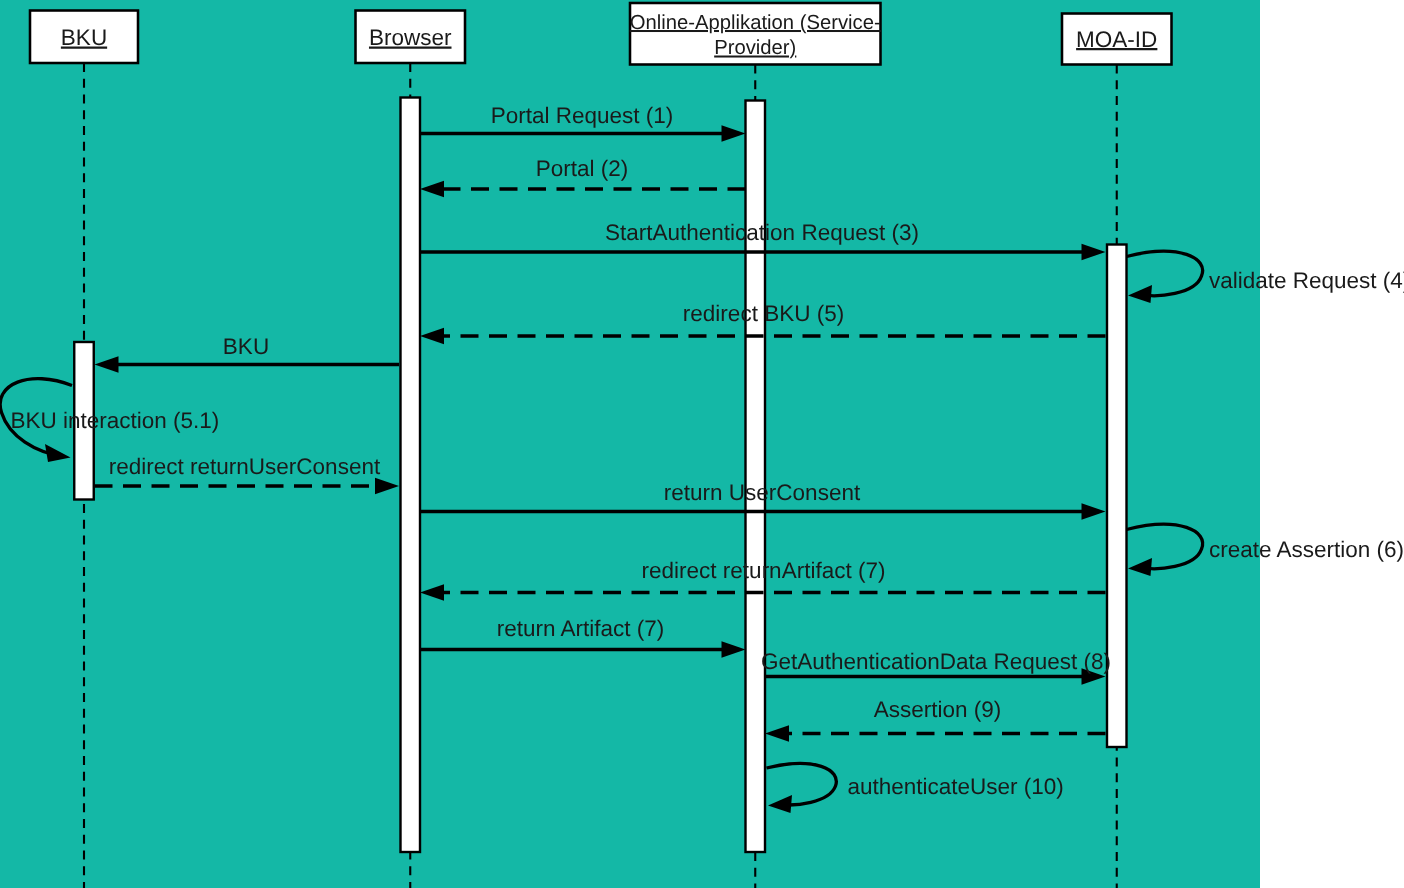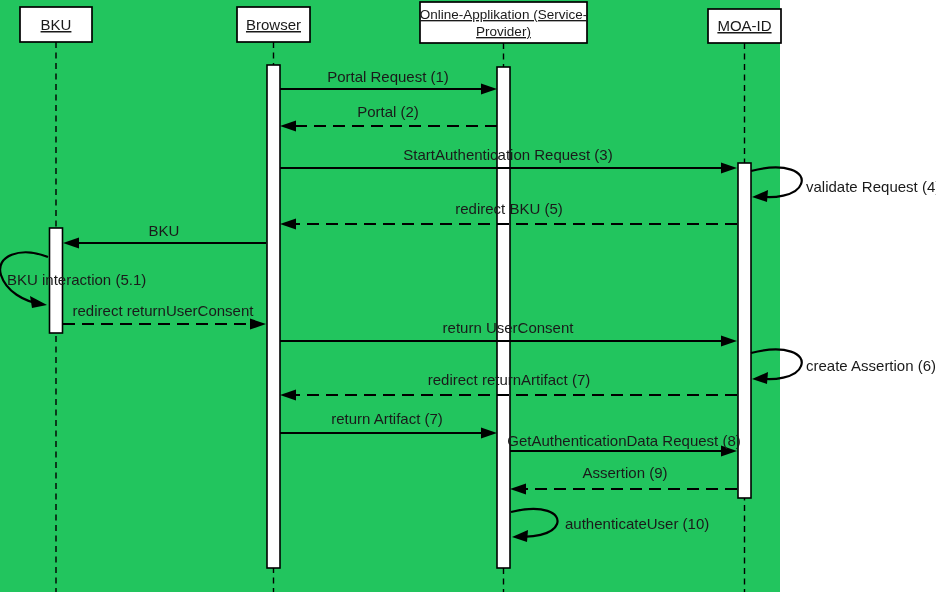--- a/index.html
+++ b/index.html
@@ -2,23 +2,23 @@
 <html><head>
 <meta charset="utf-8">
 <style>
   html, body {
     margin: 0;
     padding: 0;
     background: #ffffff;
   }
   .diagram-wrap {
     position: relative;
-    width: 780px;
+    width: 840px;
     height: 592px;
-    background: #22c55e;
+    background: #14b8a6;
     font-family: "Liberation Sans", sans-serif;
     text-align: center;
   }
   svg { display: block; }
   .lifeline {
     stroke: #000000;
     stroke-width: 1.4;
     stroke-dasharray: 6 4.5;
     fill: none;
   }

